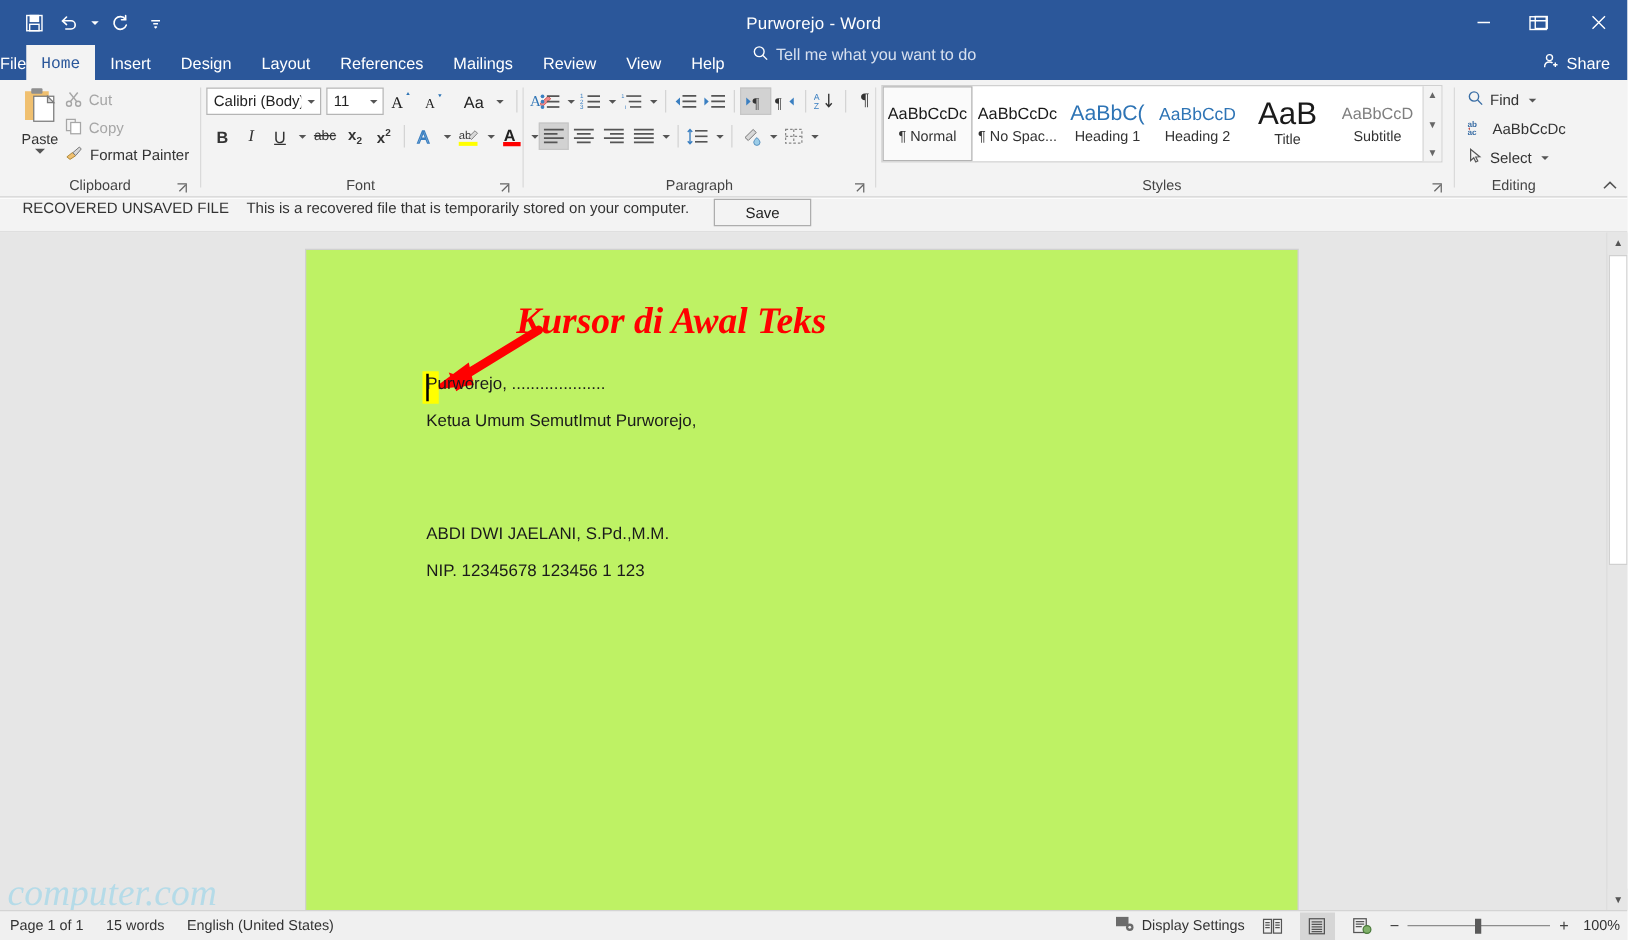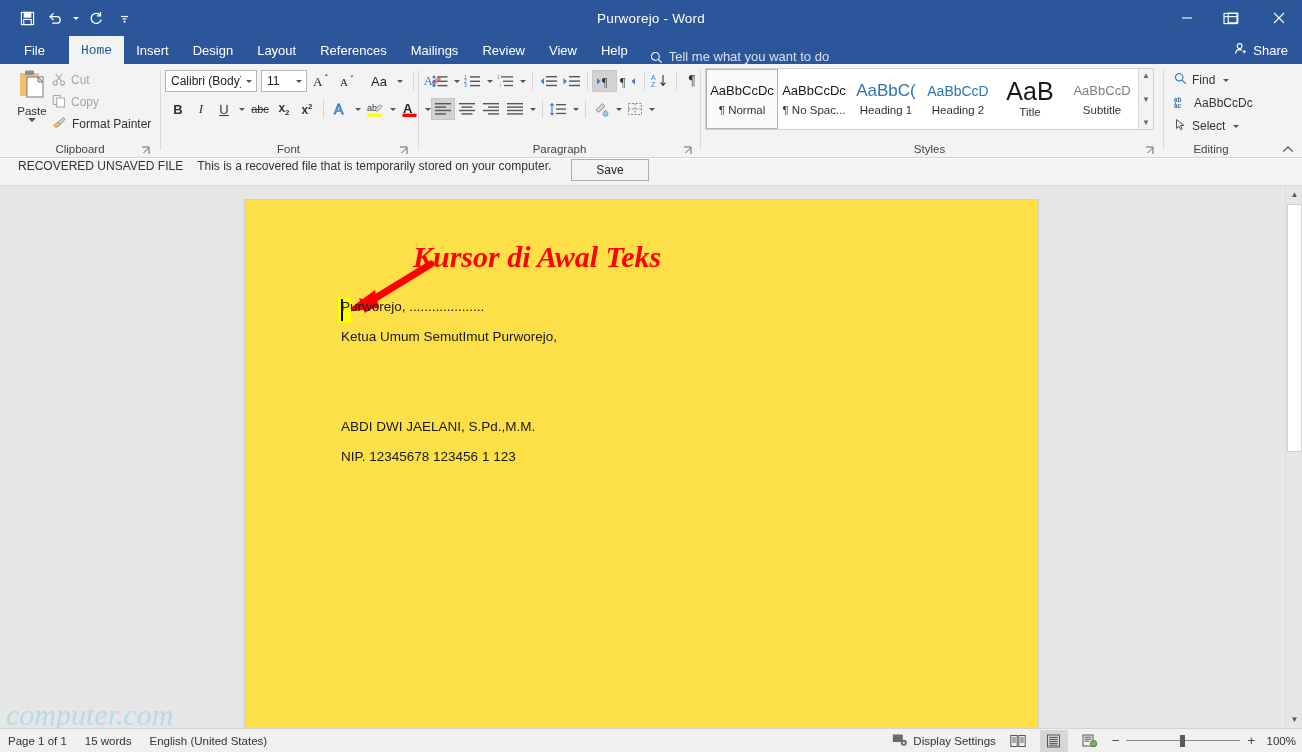--- a/index.html
+++ b/index.html
@@ -50,24 +50,24 @@
 
   
   .tabsrow {
     position: absolute; left: 0; top: 36px; width: 1302px; height: 28px;
     background: #2b579a; display: flex; align-items: stretch;
   }
   .tab {
     display: flex; align-items: center; padding: 0 12px;
     color: #ffffff; font-size: 13px; height: 28px; white-space: nowrap;
   }
-  .tab.file { background: #2b579a; padding: 0 24px; }
+  .tab.file { background: #2b579a; padding: 0 0; }
   .tab.active { background: #f3f3f3; color: #2b579a; font-family: Liberation Mono, monospace; }
   .tellme {
-    display: flex; align-items: flex-end; gap: 6px; margin-left: 10px;
+    display: flex; align-items: flex-start; gap: 6px; margin-left: 10px;
     color: #d7e0ef; font-size: 13px;
   }
   .tellme .lamp { color: #ffffff; display: flex; }
   .share-btn {
     position: absolute; right: 14px; top: 0; height: 28px;
     display: flex; align-items: center; gap: 5px; color: #ffffff; font-size: 13px;
   }
 
   
   .ribbon {
@@ -177,21 +177,21 @@
     font-size: 12px; color: #222; padding: 3px 24px; line-height: 14px;
   }
 
   
   .docarea {
     position: absolute; left: 0; top: 186px; width: 1302px; height: 542px;
     background: #e6e6e6;
   }
   .page {
     position: absolute; left: 245px; top: 14px; width: 793px; height: 529px;
-    background: #fde047; box-shadow: 0 0 0 1px #d0d0d0;
+    background: #bef264; box-shadow: 0 0 0 1px #d0d0d0;
   }
   .doc-title {
     position: absolute; left: 168px; top: 40px;
     font-family: "Liberation Serif", serif; font-style: italic; font-weight: bold;
     font-size: 30px; color: #ff0000; white-space: nowrap;
   }
   .arrow { position: absolute; left: 90px; top: 58px; }
   .hl {
     position: absolute; left: 93px; top: 97px; width: 13px; height: 26px;
     background: #ffff00;

